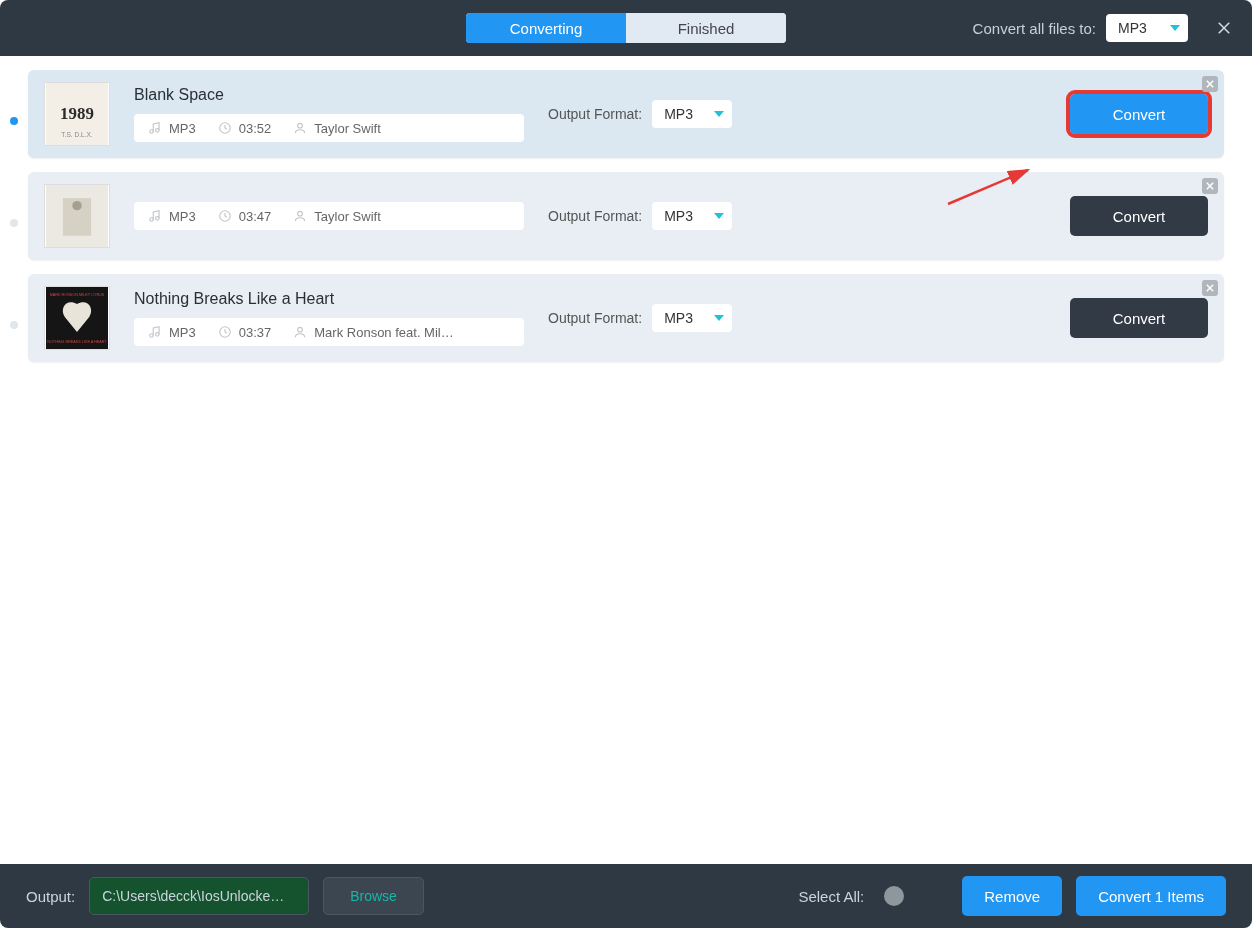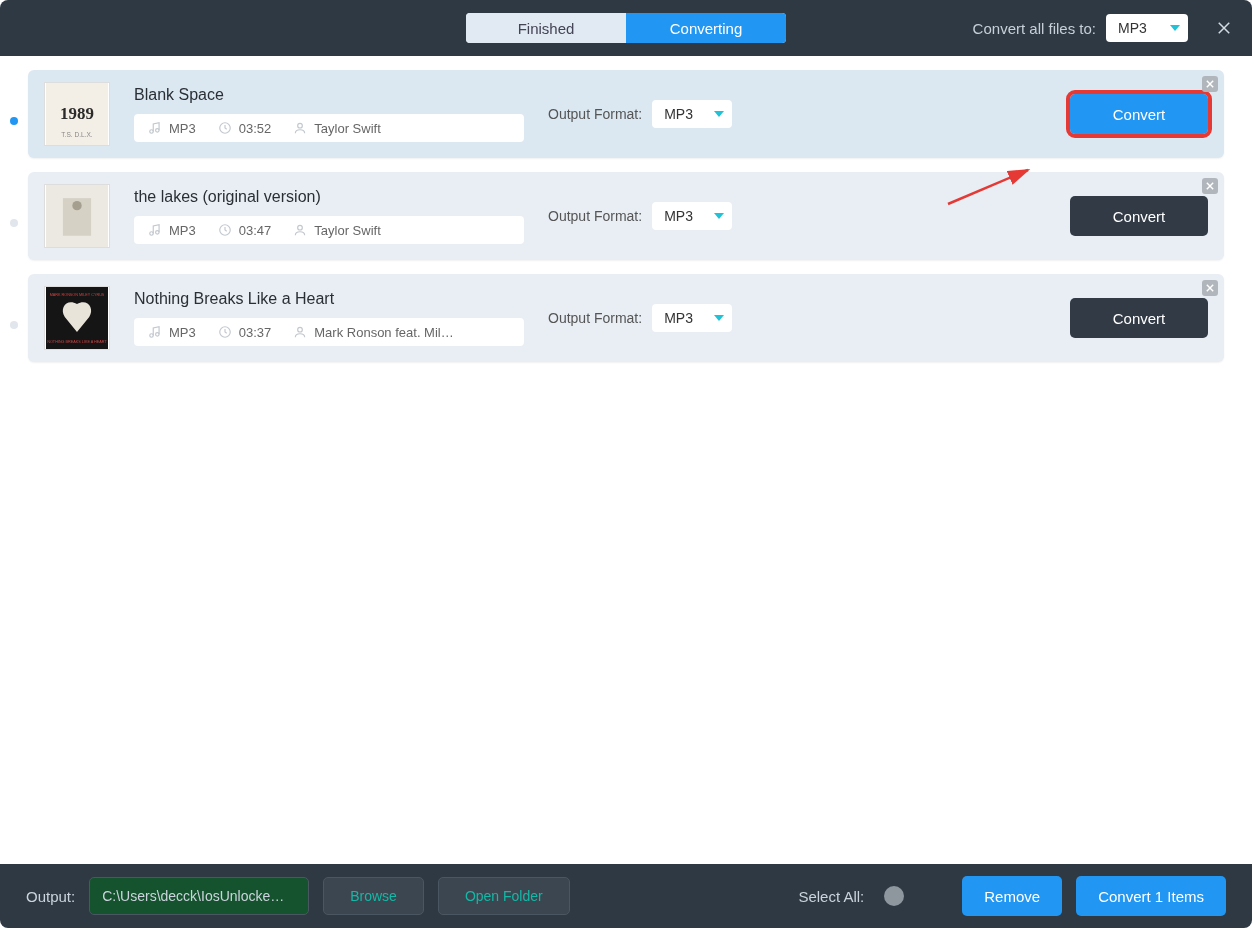--- a/index.html
+++ b/index.html
@@ -290,22 +290,22 @@
     background: #2196f3;
   }
 </style>
 </head>
 <body>
 
 <div class="app-window">
 
   <div class="header-bar">
     <div class="tab-group">
+      <div class="tab active">Converting</div>
       <div class="tab inactive">Finished</div>
-      <div class="tab active">Converting</div>
     </div>
     <div class="header-right">
       <span>Convert all files to:</span>
       <div class="format-select-header">
         <span>MP3</span>
         <span class="chevron-down"></span>
       </div>
       <div class="close-header">
         <svg viewBox="0 0 24 24" width="18" height="18" stroke="currentColor" stroke-width="2" fill="none">
             <path d="M5 5 L19 19 M19 5 L5 19"></path>
@@ -373,21 +373,20 @@
       <div class="status-dot inactive"></div>
       <div class="track-card">
         <div class="artwork">
           <svg viewBox="0 0 66 66">
               <rect width="66" height="66" fill="#ece9e2"></rect>
               <rect x="18" y="14" width="30" height="40" fill="#d6d1c5"></rect>
               <circle cx="33" cy="22" r="5" fill="#a59f90"></circle>
             </svg>
         </div>
         <div class="track-main">
-          <div class="track-title">the lakes (original version)</div>
           <div class="info-pill">
             <div class="info-item">
               <svg class="mini-icon" viewBox="0 0 24 24" fill="none" stroke="currentColor" stroke-width="2">
                   <path d="M9 18V5l10-2v13"></path>
                   <circle cx="6" cy="18" r="3"></circle>
                   <circle cx="16" cy="16" r="3"></circle>
                 </svg>
               <span>MP3</span>
             </div>
             <div class="info-item">
@@ -484,21 +483,20 @@
       </defs>
       <line x1="4" y1="44" x2="84" y2="10" stroke="#e53935" stroke-width="2.5" marker-end="url(#arrh)"></line>
     </svg>
 
   </div>
 
   <div class="footer-bar">
     <span>Output:</span>
     <div class="path-box">C:\Users\decck\IosUnlocke…</div>
     <div class="footer-btn">Browse</div>
-    <div class="footer-btn">Open Folder</div>
     <div class="footer-spacer"></div>
     <span>Select All:</span>
     <div class="toggle-knob"></div>
     <div style="width:30px"></div>
     <div class="footer-action">Remove</div>
     <div class="footer-action">Convert 1 Items</div>
   </div>
 
 </div>
 

